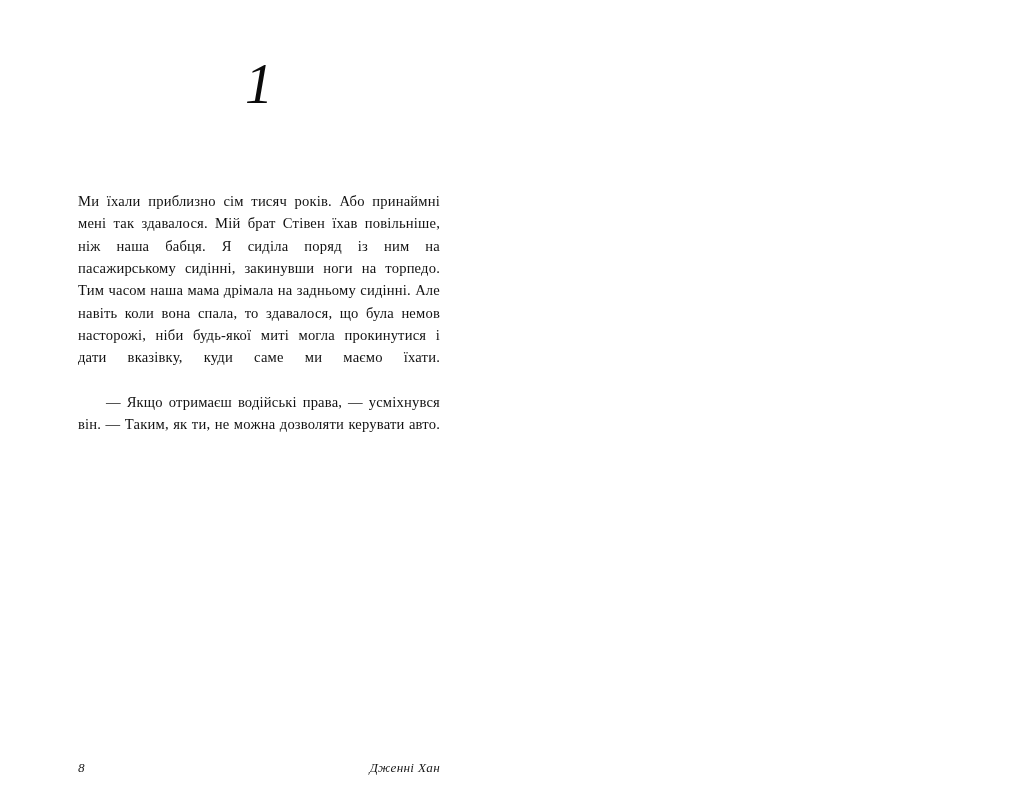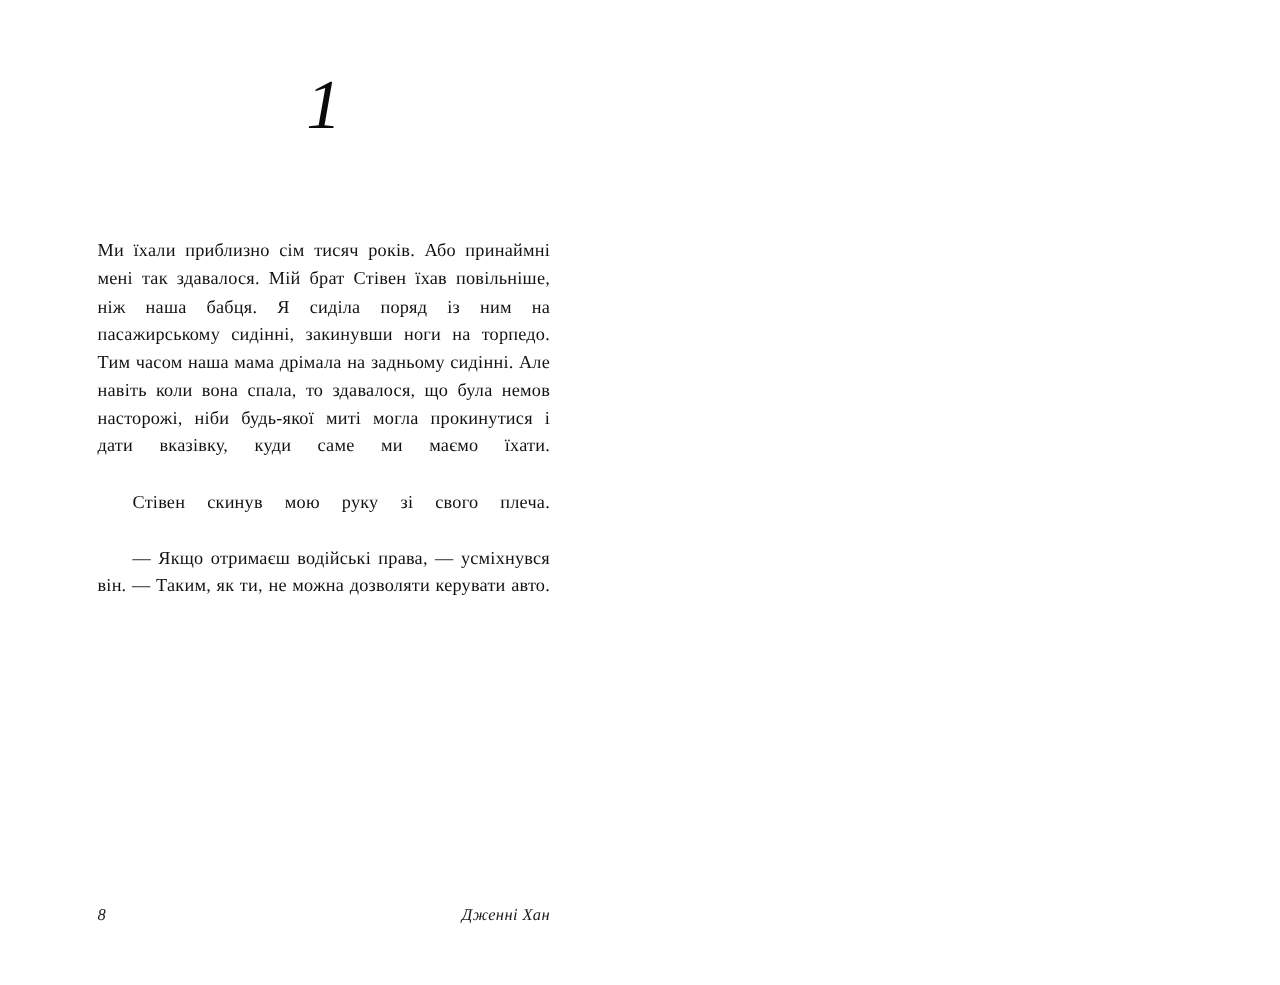--- a/index.html
+++ b/index.html
@@ -89,34 +89,33 @@
   }
   .foot-left-page  { left: 78px;  width: 362px; }
 
   .foot-inner {
     display: flex;
     justify-content: space-between;
     align-items: baseline;
     width: 100%;
   }
   .foot-num   { white-space: nowrap; }
-  .foot-title { white-space: nowrap; }
+  .foot-title { white-space: nowrap; margin-top: 36px; }
 </style>
 </head>
 <body>
 
 <div class="spread">
 
   <div class="page page-left">
 
     <div class="chapter-number">1</div>
 
     <div class="column column-left">
       <p class="para no-indent">Ми їхали приблизно сім тисяч років. Або принаймні мені так здавалося. Мій брат Стівен їхав повільніше, ніж наша бабця. Я сиділа поряд із ним на пасажирському сидінні, закинувши ноги на торпедо. Тим часом наша мама дрімала на задньому сидінні. Але навіть коли вона спала, то здавалося, що була немов насторожі, ніби будь-якої миті могла прокинутися і дати вказівку, куди саме ми маємо їхати.</p>
-      <p class="para">Стівен скинув мою руку зі свого плеча.</p>
       <p class="para">— Якщо отримаєш водійські права, — усміхнувся він. — Таким, як ти, не можна дозволяти керувати авто.</p>
 
     </div>
 
     <div class="foot foot-left-page">
       <div class="foot-inner">
         <span class="foot-num">8</span>
         <span class="foot-title">Дженні Хан</span>
       </div>
     </div>

